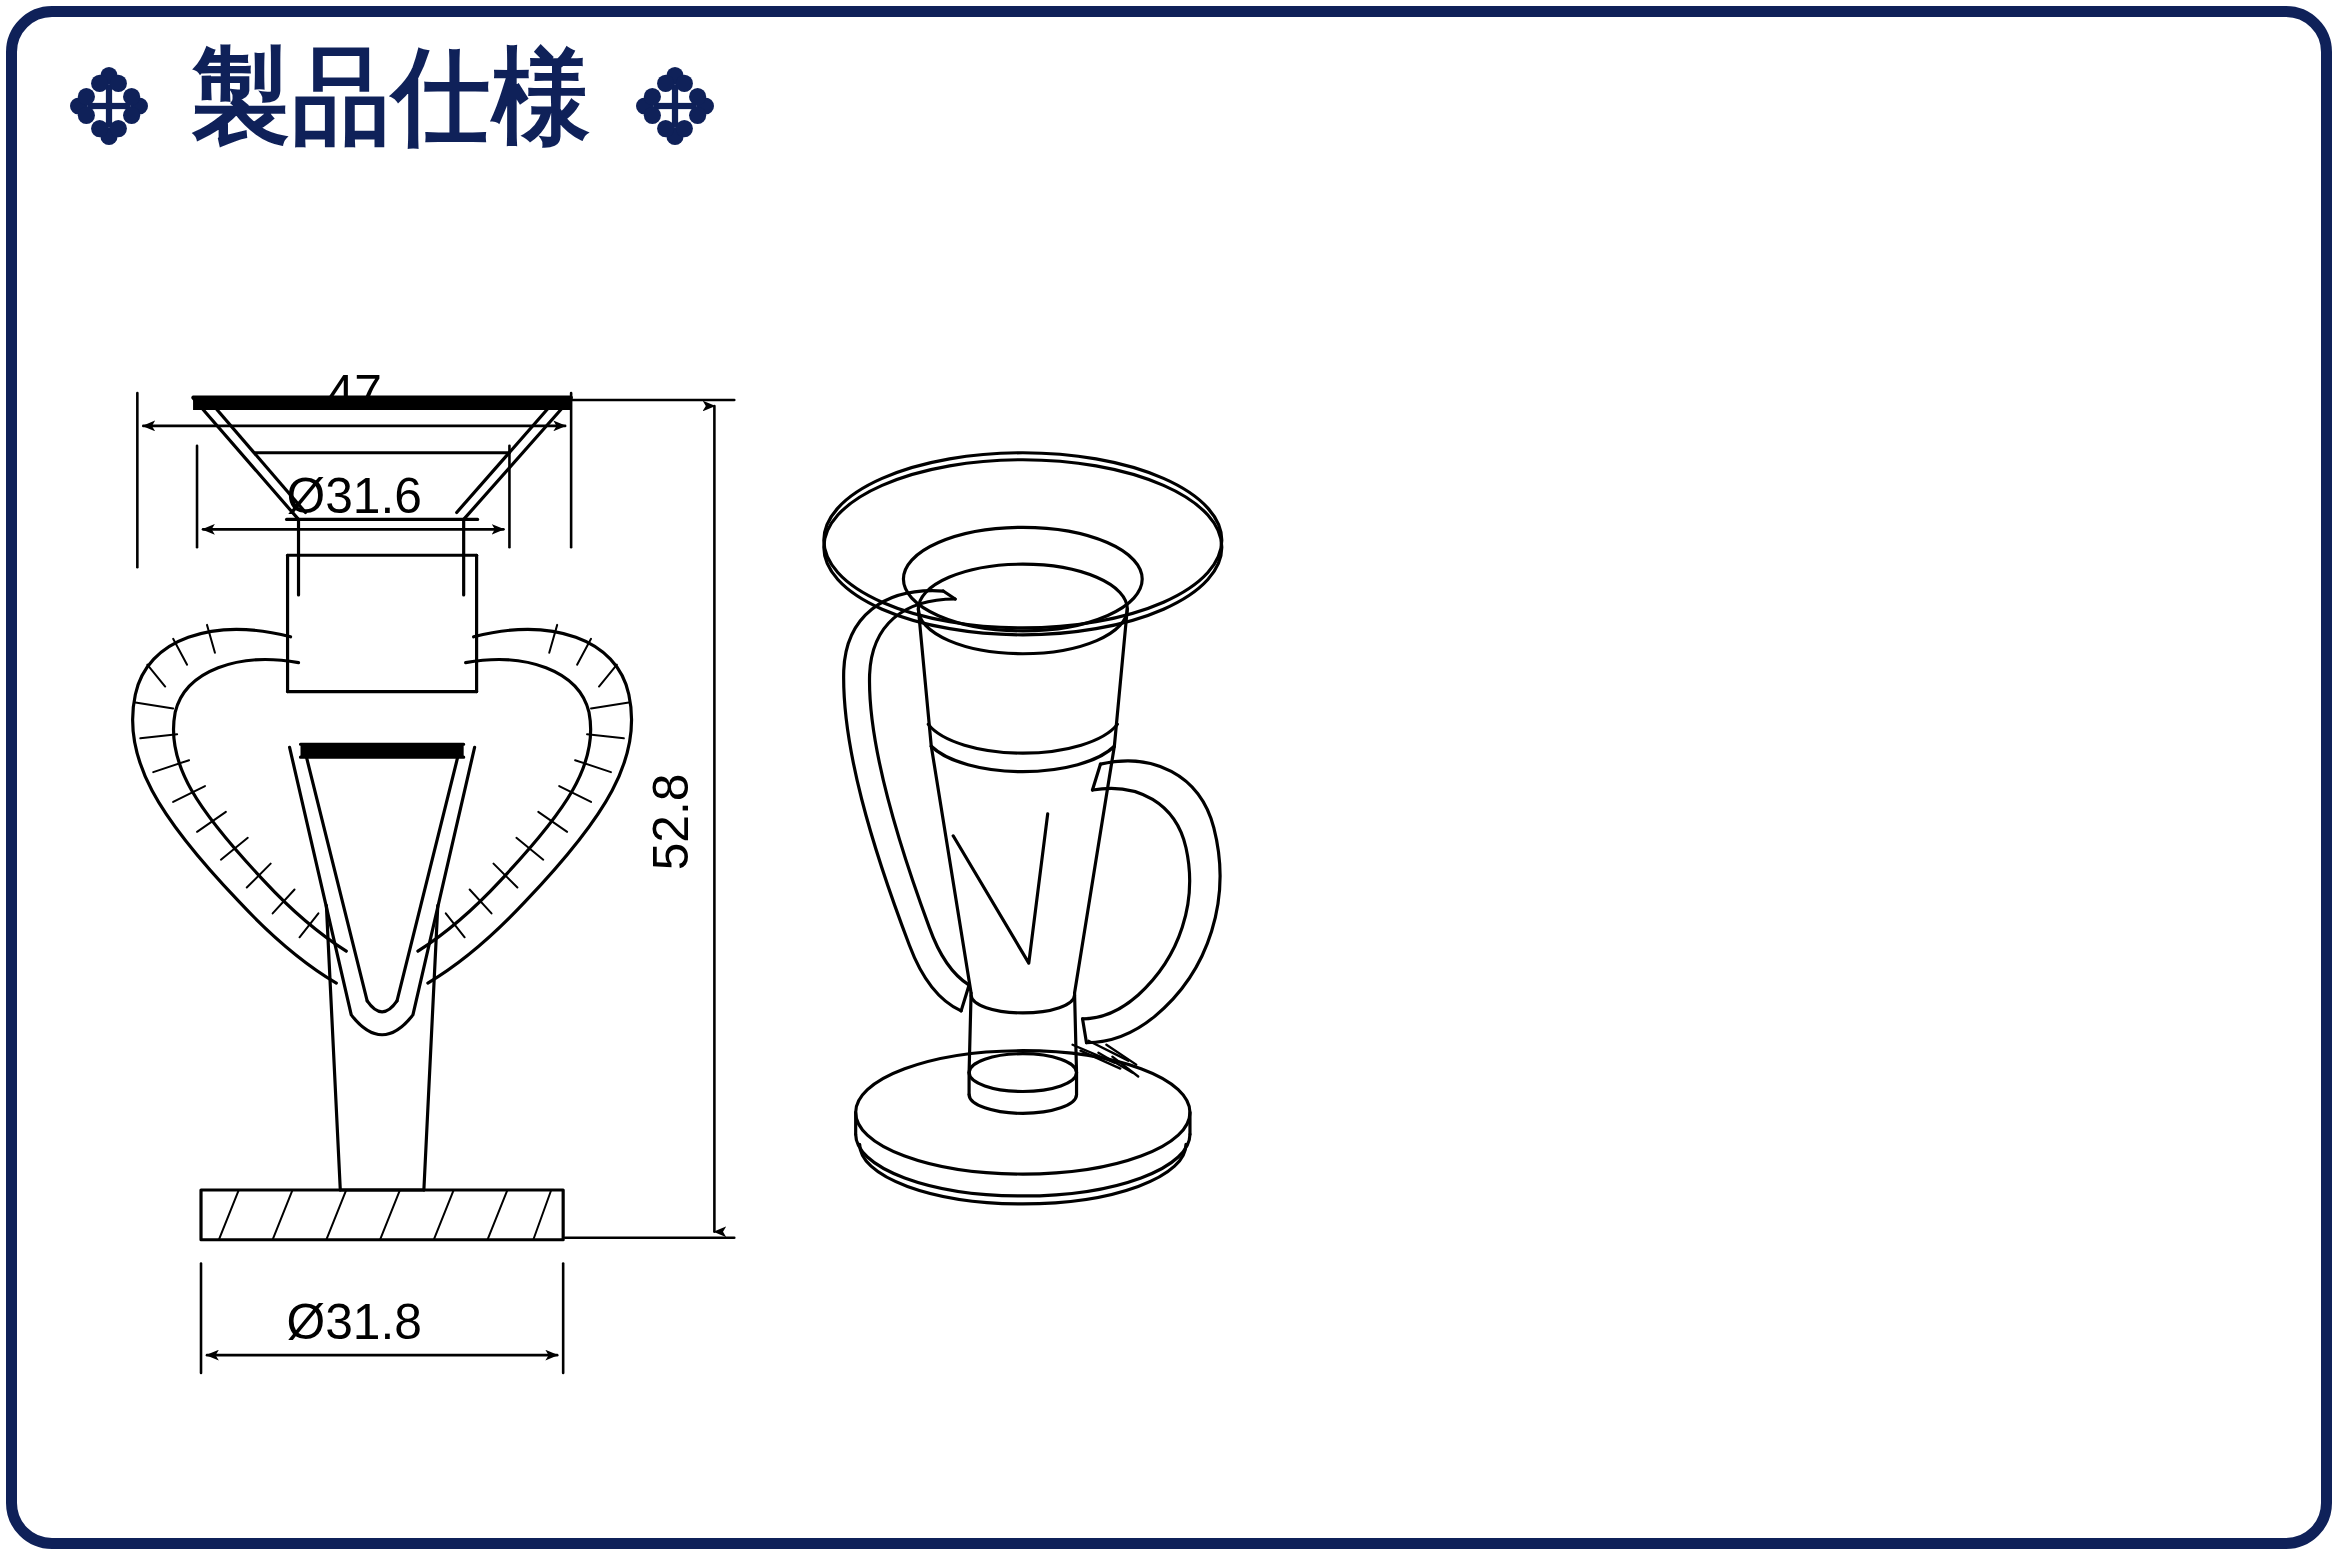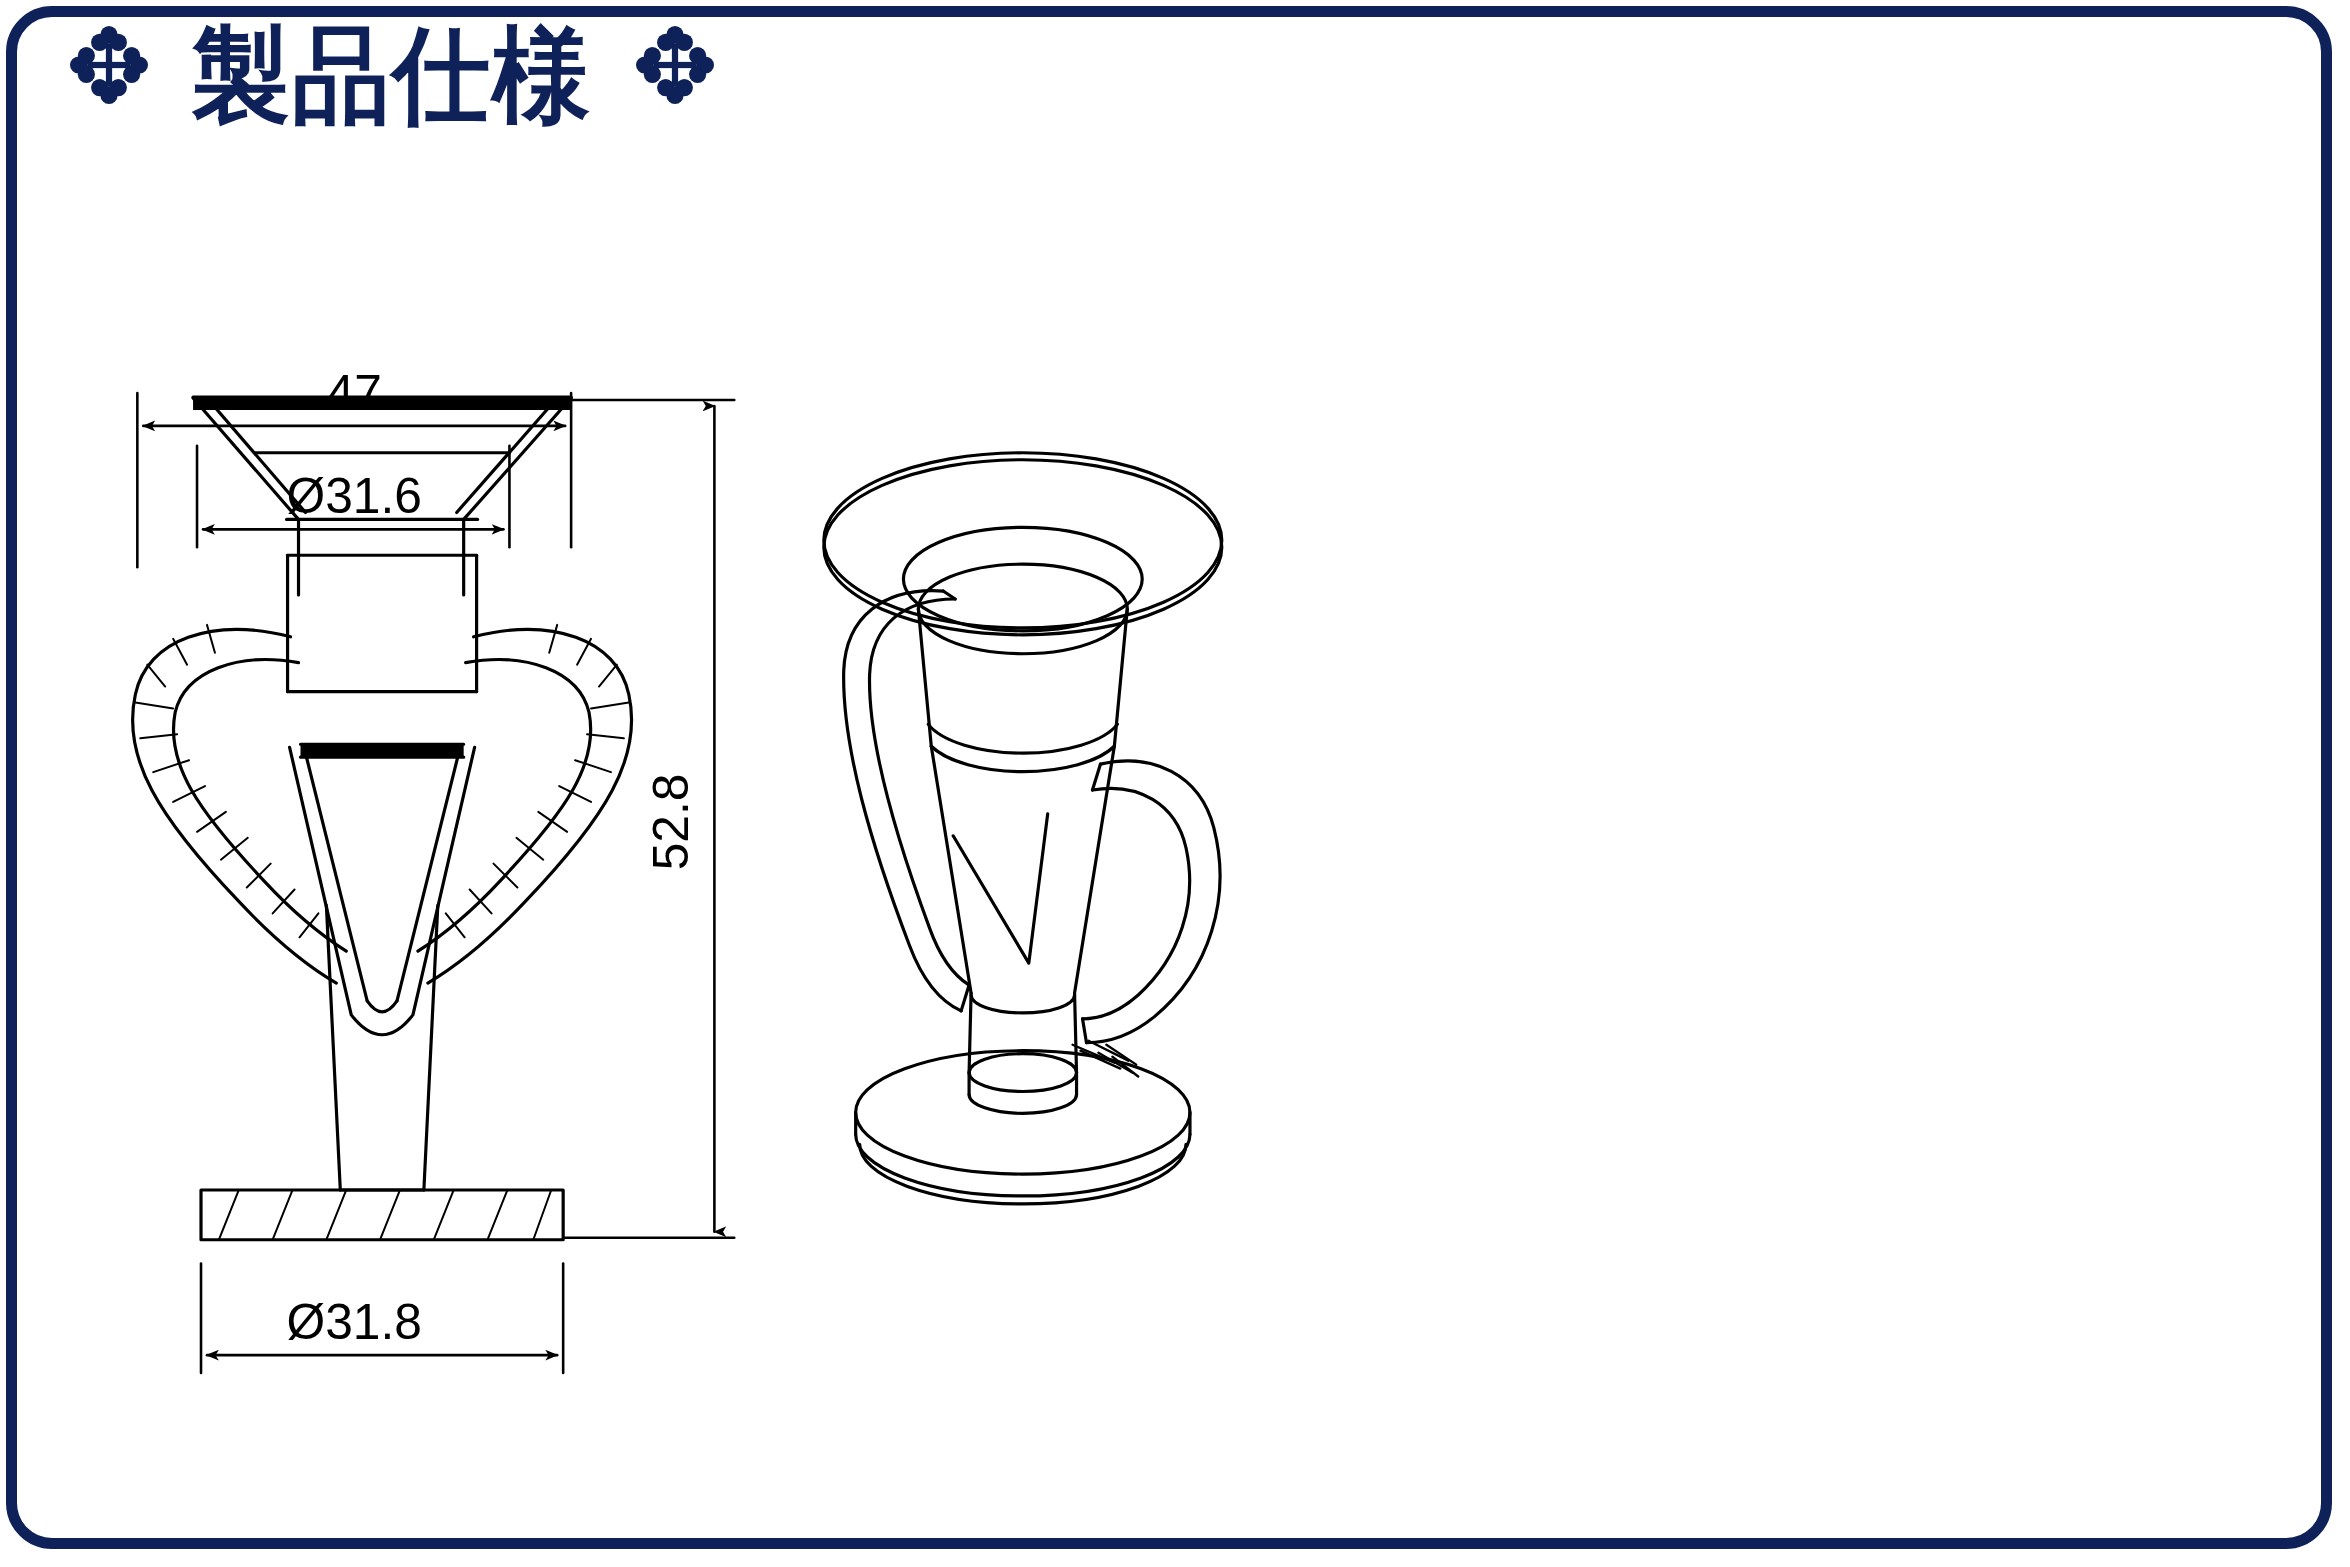--- a/index.html
+++ b/index.html
@@ -30,21 +30,21 @@
     box-sizing: border-box;
     pointer-events: none;
   }
   
   #header {
     position: absolute;
     left: 70px;
     top: 26px;
     height: 119px;
     display: flex;
-    align-items: flex-start;
+    align-items: flex-end;
     gap: 44px;
   }
   .ornament {
     width: 78px;
     height: 78px;
     flex: 0 0 auto;
     display: block;
   }
   #title-text {
     font-family: "DejaVu Sans", "Liberation Sans", sans-serif;

